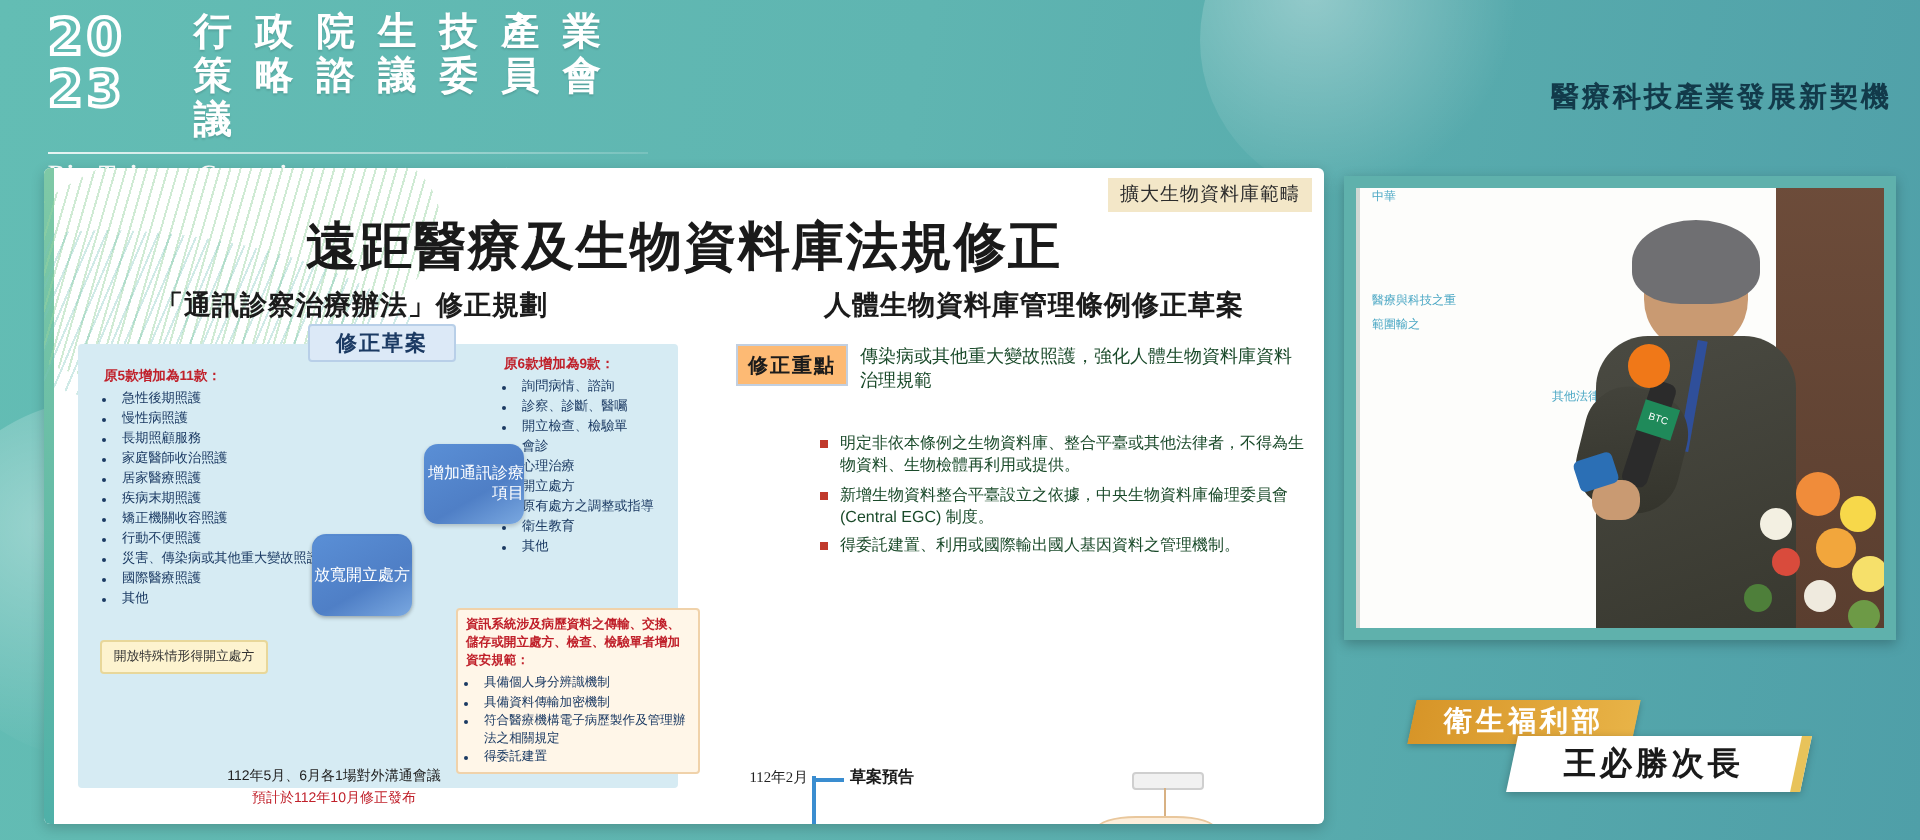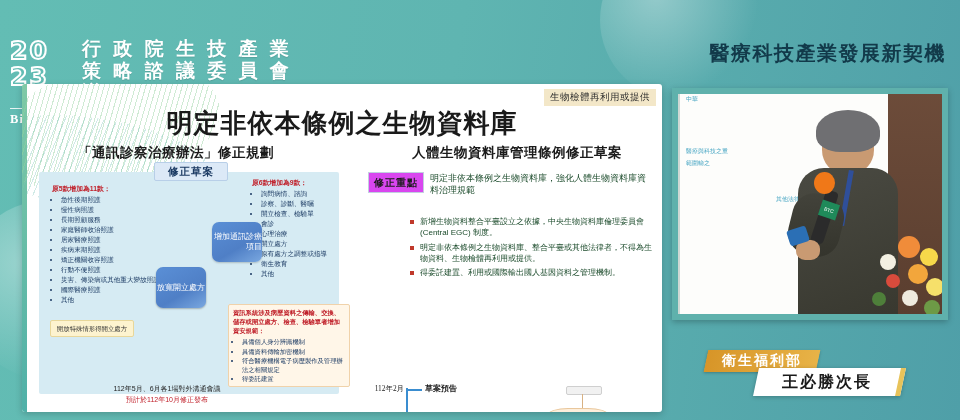--- a/index.html
+++ b/index.html
@@ -8,38 +8,38 @@
     font-family:"Liberation Sans","DejaVu Sans",sans-serif;
     background:#5bb5ae;
   }
   #stage{position:relative;width:960px;height:420px;
     background:linear-gradient(100deg,#63bdb4 0%,#5fb5b1 45%,#4f9fa8 100%);}
 
   
   .bg-orb{position:absolute;border-radius:50%;background:radial-gradient(circle at 35% 35%,rgba(255,255,255,.35),rgba(255,255,255,0) 70%);pointer-events:none;}
 
   
-  #logo{position:absolute;left:10px;top:6px;width:300px;height:72px;color:#fff;margin-top:32px;}
+  #logo{position:absolute;left:24px;top:6px;width:300px;height:72px;color:#fff;}
   .logo-row{display:flex;align-items:flex-start;}
   .logo-year{width:70px;line-height:1;font-weight:bold;}
   .yr{font-family:"DejaVu Sans",sans-serif;font-size:25px;letter-spacing:2px;
       color:transparent;-webkit-text-stroke:2px #ffffff;}
   .yr.b{margin-top:1px;}
-  .logo-cn{margin-left:6px;}
+  .logo-cn{margin-left:6px;font-family:Liberation Serif, serif;}
   .logo-cn div{font-size:19px;letter-spacing:3.5px;font-weight:bold;line-height:1.16;
       text-shadow:0 1px 1px rgba(0,0,0,.12);}
   .logo-rule{margin-top:4px;height:1px;background:linear-gradient(90deg,rgba(255,255,255,.85),rgba(255,255,255,.15));}
   .logo-sub{display:flex;align-items:center;gap:6px;margin-top:3px;}
   .logo-sub .en{font-family:"Liberation Serif","DejaVu Serif",serif;font-weight:bold;
       font-size:12.5px;letter-spacing:1.1px;}
   .logo-sub .tiny{font-size:6px;letter-spacing:1px;opacity:.88;white-space:nowrap;}
   .logo-sub .dash{flex:0 0 14px;height:1px;background:rgba(255,255,255,.8);}
 
   
-  #hdr-title{position:absolute;right:14px;top:40px;font-size:20px;color:#123a4a;
+  #hdr-title{position:absolute;right:14px;top:40px;font-size:14px;color:#123a4a;
       letter-spacing:1.5px;font-weight:bold;white-space:nowrap;}
 
   
   #slide{position:absolute;left:22px;top:84px;width:640px;height:328px;background:#fff;
       border-radius:3px;box-shadow:0 2px 7px rgba(0,0,0,.2);overflow:hidden;}
   .slide-swoosh{position:absolute;left:-30px;top:-16px;width:230px;height:120px;
       border-radius:50%;
       background:repeating-linear-gradient(118deg,rgba(150,210,160,.45) 0 1px,rgba(255,255,255,0) 1px 5px);
       transform:rotate(-12deg);pointer-events:none;}
   .slide-swoosh2{position:absolute;left:-55px;top:34px;width:250px;height:90px;border-radius:50%;
@@ -94,21 +94,21 @@
   #on1 .hl{color:#c0202a;font-weight:bold;}
   #on1 ul{margin:2px 0 0;padding-left:9px;}
 
   #left-foot{position:absolute;left:50px;top:300px;width:190px;text-align:center;font-size:7px;
       line-height:1.5;color:#222;}
   #left-foot .red{color:#c0202a;}
 
   
   #right-body{position:absolute;left:334px;top:80px;width:300px;height:240px;}
   .keypoint-row{position:absolute;left:12px;top:8px;right:2px;display:flex;gap:6px;}
-  .kp-chip{flex:0 0 auto;background:#d946ef;border:1px solid #c2cfe0;font-size:10px;font-weight:bold;
+  .kp-chip{flex:0 0 auto;background:#fdba74;border:1px solid #c2cfe0;font-size:10px;font-weight:bold;
       color:#1b1b1b;padding:2px 5px;height:15px;display:flex;align-items:center;letter-spacing:1px;}
   .kp-text{font-size:9px;color:#1a4a2a;line-height:1.35;}
   .bul{position:absolute;left:12px;right:4px;font-size:8px;color:#1a4a2a;line-height:1.42;}
   .bul li{list-style:none;position:relative;padding-left:12px;margin-bottom:3px;}
   .bul li:before{content:"";position:absolute;left:2px;top:4px;width:4px;height:4px;background:#c0392b;}
   #bullets{top:44px;}
 
   
   #timeline{position:absolute;left:340px;top:300px;width:120px;height:110px;font-size:8px;}
   .tl-axis{position:absolute;left:44px;top:4px;width:2px;height:96px;background:#3a8dd0;}
@@ -195,22 +195,22 @@
     </div>
   </div>
 
   <div id="hdr-title">醫療科技產業發展新契機</div>
 
   <div id="slide">
     <div class="slide-edge"></div>
     <div class="slide-swoosh"></div>
     <div class="slide-swoosh2"></div>
 
-    <div id="corner-badge">生物檢體再利用或提供</div>
-    <div id="slide-title">明定非依本條例之生物資料庫</div>
+    <div id="corner-badge">擴大生物資料庫範疇</div>
+    <div id="slide-title">遠距醫療及生物資料庫法規修正</div>
 
     <div class="col-head" id="head-left">「通訊診察治療辦法」修正規劃</div>
     <div class="col-head" id="head-right">人體生物資料庫管理條例修正草案</div>
 
     <div id="left-body">
       <div class="lblue-band"></div>
       <div class="amend-chip">修正草案</div>
 
       <div class="mini-list" id="list-a">
         <div class="t">原5款增加為11款：</div>
@@ -263,25 +263,25 @@
     </div>
 
     <div id="left-foot">
       <div>112年5月、6月各1場對外溝通會議</div>
       <div class="red">預計於112年10月修正發布</div>
     </div>
 
     <div id="right-body">
       <div class="keypoint-row">
         <div class="kp-chip">修正重點</div>
-        <div class="kp-text">明定非依本條例之生物資料庫，強化人體生物資料庫資料治理規範</div>
+        <div class="kp-text">傳染病或其他重大變故照護，強化人體生物資料庫資料治理規範</div>
       </div>
       <ul class="bul" id="bullets">
+        <li>明定非依本條例之生物資料庫、整合平臺或其他法律者，不得為生物資料、生物檢體再利用或提供。</li>
         <li>新增生物資料整合平臺設立之依據，中央生物資料庫倫理委員會 (Central EGC) 制度。</li>
-        <li>明定非依本條例之生物資料庫、整合平臺或其他法律者，不得為生物資料、生物檢體再利用或提供。</li>
         <li>得委託建置、利用或國際輸出國人基因資料之管理機制。</li>
       </ul>
     </div>
 
     <div id="timeline">
       <div class="tl-axis"></div>
 
       <div class="tl-row" style="top:0px;">
         <div class="tl-date">112年2月</div>
         <div class="tl-tick"></div>

